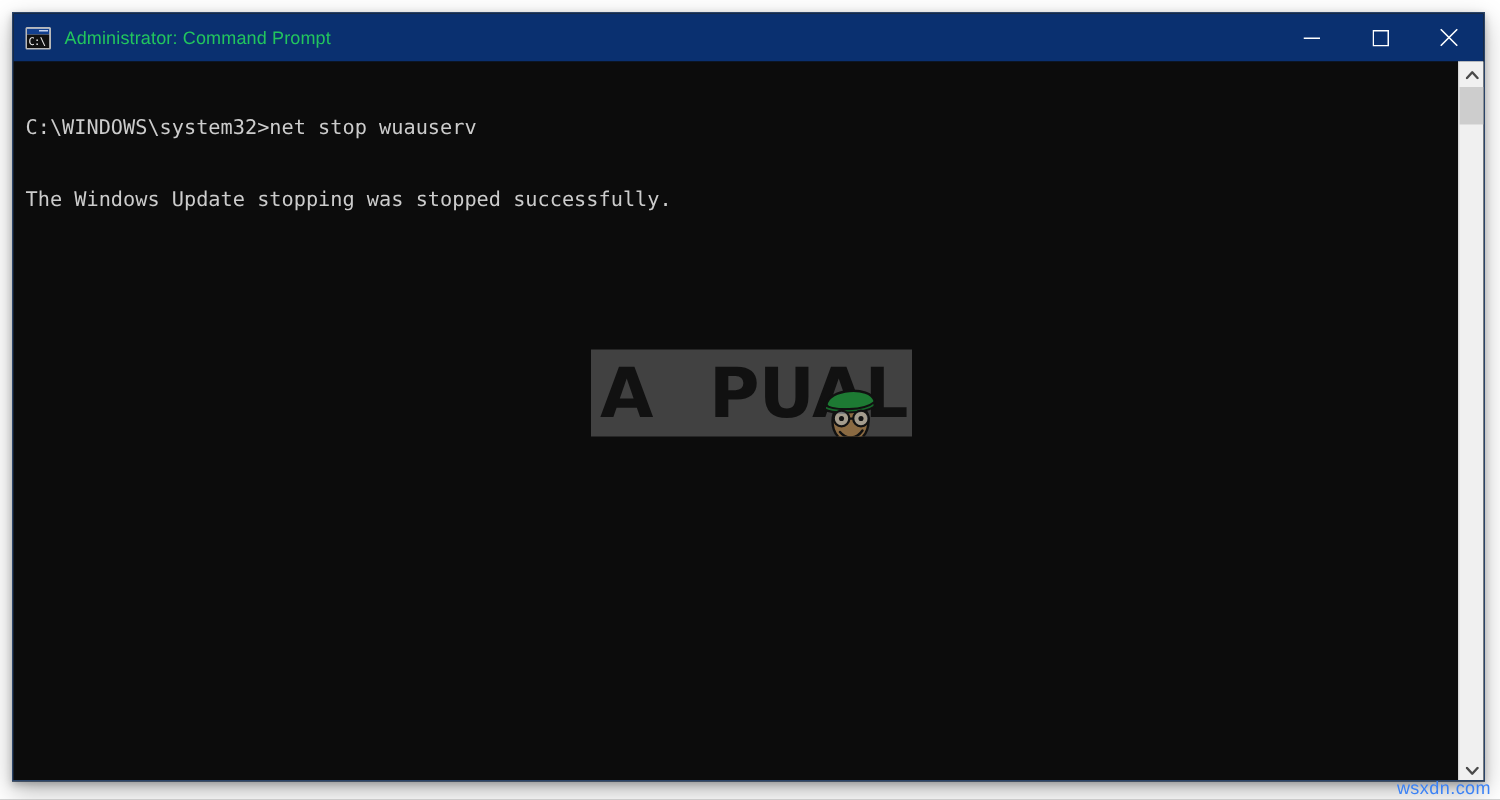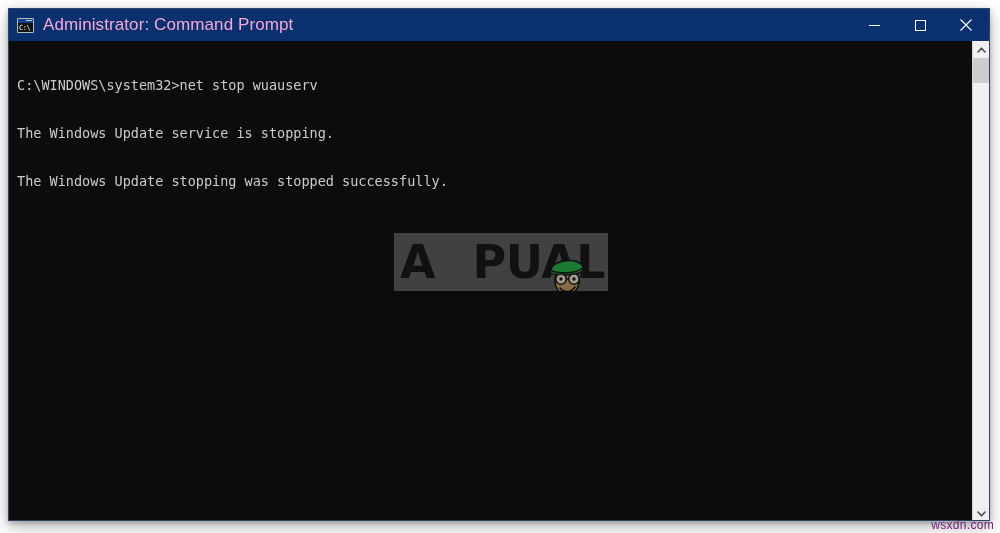--- a/index.html
+++ b/index.html
@@ -76,22 +76,22 @@
     color: #f4f4f4;
     font-family: "DejaVu Sans Mono", monospace;
     font-size: 7px;
     line-height: 10px;
     letter-spacing: -0.5px;
     padding-left: 1px;
     box-sizing: border-box;
   }
 
   #title-text {
-    color: #f9a8d4;
-    font-size: 17px;
+    color: #22c55e;
+    font-size: 12px;
     font-family: "Liberation Sans", sans-serif;
     letter-spacing: 0.1px;
     white-space: nowrap;
   }
 
   #window-controls {
     position: absolute;
     right: 0;
     top: 0;
     height: 32px;
@@ -221,21 +221,21 @@
     box-sizing: border-box;
   }
 
   
   #site-watermark {
     position: absolute;
     right: 6px;
     bottom: 1px;
     font-family: "Liberation Sans", sans-serif;
     font-size: 12px;
-    color: #701a75;
+    color: #3b82f6;
     letter-spacing: 0.3px;
     user-select: none;
   }
 </style>
 </head>
 <body>
 
 <div id="screen">
 
   <div id="cmd-window">
@@ -265,21 +265,20 @@
             <path d="M0.5 0.5 L11.5 11.5 M11.5 0.5 L0.5 11.5" stroke="#ffffff" stroke-width="1.1" fill="none"></path>
           </svg>
         </div>
       </div>
     </div>
 
     <div id="terminal-area">
 
       <div id="console-text">
         <div class="console-line">C:\WINDOWS\system32&gt;net stop wuauserv</div>
-        <div class="console-line">The Windows Update service is stopping.</div>
         <div class="console-line">The Windows Update stopping was stopped successfully.</div>
         <div class="console-line blank"></div>
         <div class="console-line blank"></div>
 
         
         <div id="watermark">
           <div id="wm-logo-row">
             <span id="wm-letter-a">A</span>
             <div id="wm-mascot">
               <svg width="42" height="50" viewBox="0 0 42 50">

